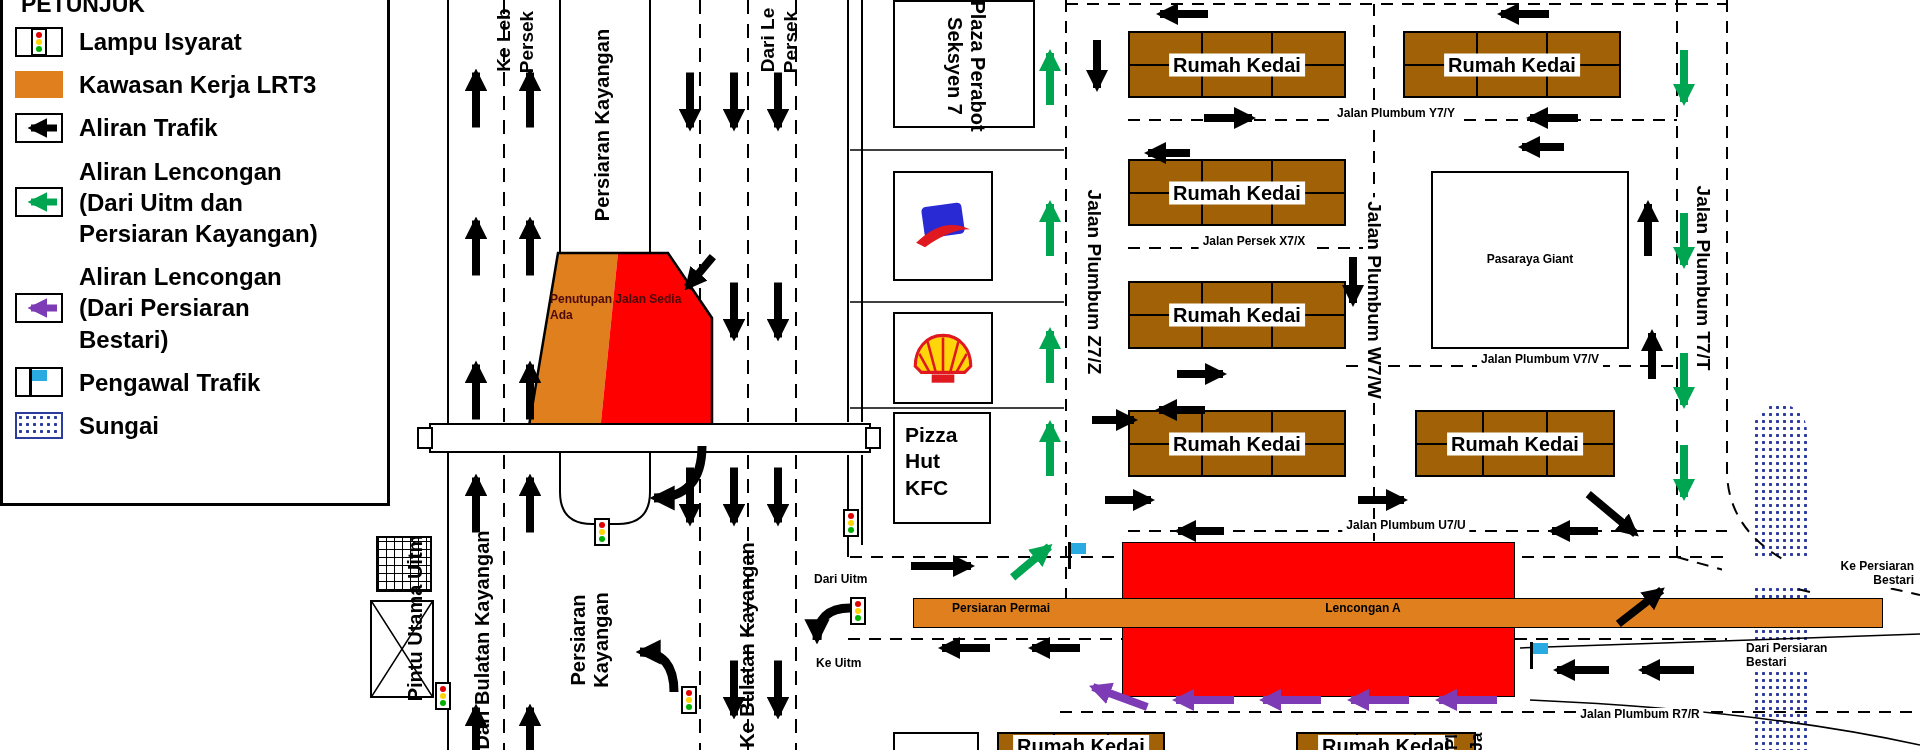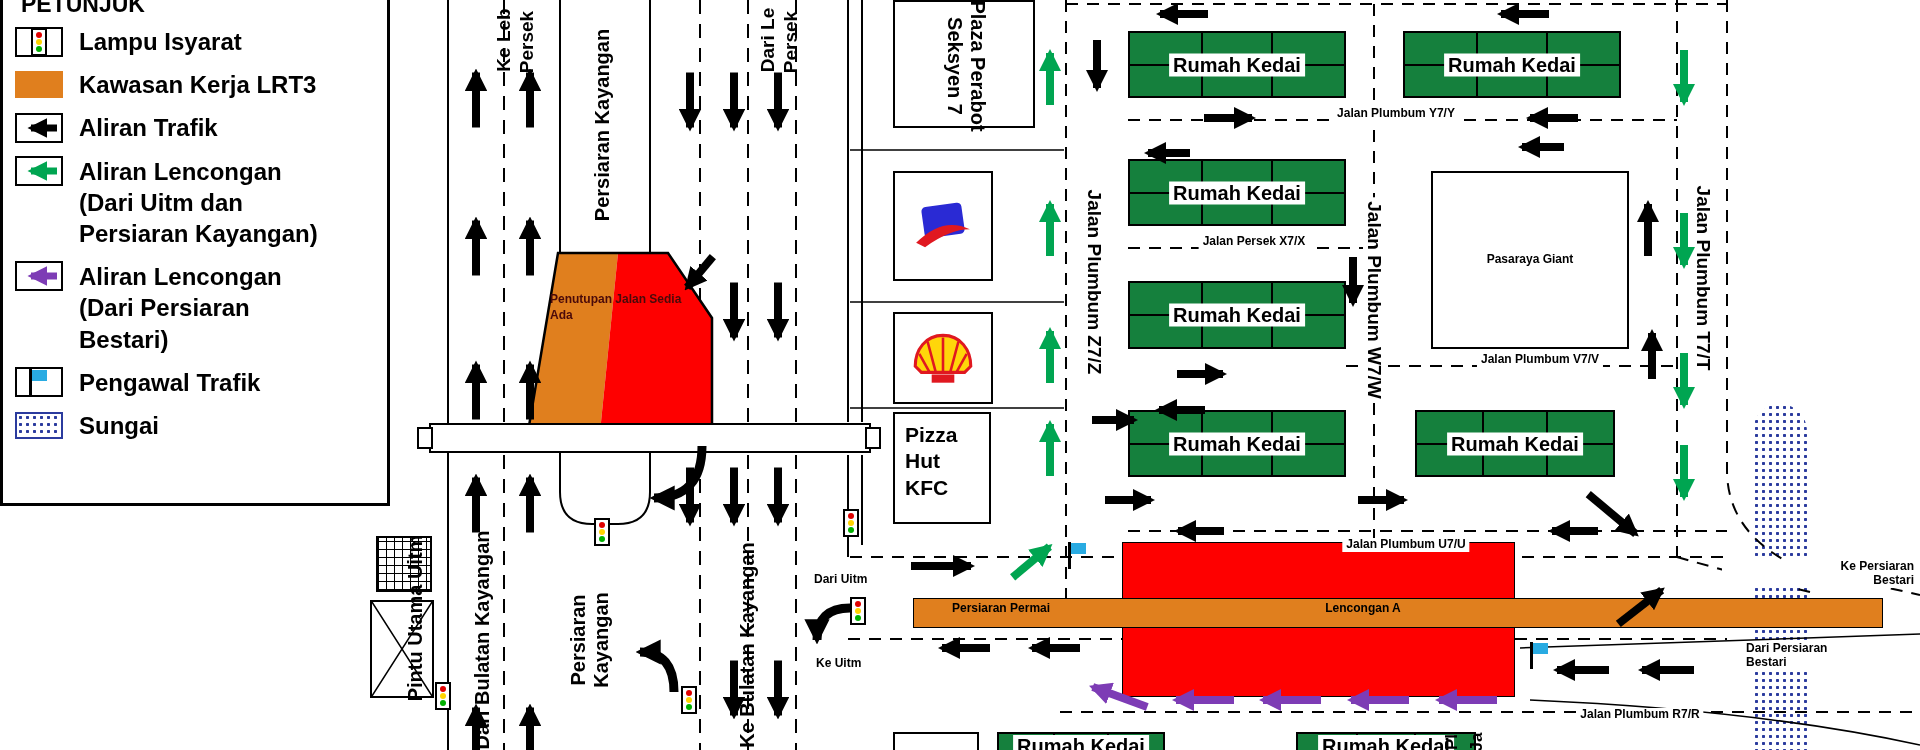--- a/index.html
+++ b/index.html
@@ -11,37 +11,37 @@
   #river{position:absolute;z-index:1;border-radius:27px 27px 0 0;background-color:#fff;background-size:7px 7px;}
   .dots{background-size:7px 7px;}
   .box{position:absolute;border:2px solid #000;background:#fff;box-sizing:border-box;z-index:3;}
   .lbl{position:absolute;font-size:12px;font-weight:bold;white-space:nowrap;z-index:4;line-height:1.15;}
   .lbl.center{transform:translateX(-50%);}
   .bgw{background:#fff;padding:0 4px;}
   .vlabel{position:absolute;font-size:19px;font-weight:bold;white-space:nowrap;z-index:4;
           transform:translate(-50%,-50%) rotate(-90deg);}
   .vlabel.cw{transform:translate(-50%,-50%) rotate(90deg);}
   .vlabel.big{font-size:20px;}
-  .rk{position:absolute;border:2px solid #000;background:#15803d;box-sizing:border-box;z-index:3;}
+  .rk{position:absolute;border:2px solid #000;background:#a16207;box-sizing:border-box;z-index:3;}
   .rk .v{position:absolute;top:0;bottom:0;width:2px;background:#000;}
   .rk .h{position:absolute;left:0;right:0;top:50%;height:2px;margin-top:-1px;background:#000;}
   .rk .lab{position:absolute;left:50%;top:50%;transform:translate(-50%,-50%);background:#fff;
            padding:0 4px;font-size:20px;white-space:nowrap;z-index:2;}
   .rk .lab.top{top:1px;transform:translate(-50%,0);}
   .tl{position:absolute;width:16px;height:28px;background:#fff;border:2px solid #000;box-sizing:border-box;
       display:flex;flex-direction:column;align-items:center;justify-content:space-between;padding:2px 0;z-index:5;}
   .tl i{width:6px;height:6px;border-radius:50%;display:block;}
   .flagicon{position:absolute;width:22px;height:27px;z-index:5;}
   .flagicon .pole{position:absolute;left:1px;top:0;width:3px;height:27px;background:#000;}
   .flagicon .fl{position:absolute;left:4px;top:1px;width:15px;height:11px;}
   #legend{position:absolute;left:0;top:-14px;width:390px;height:520px;border:3px solid #000;background:#fff;
           z-index:8;box-sizing:border-box;padding:4px 10px 0 12px;}
   #legend .title{font-size:23px;margin:-2px 0 8px 6px;}
   .lrow{display:flex;align-items:center;gap:16px;margin-bottom:12px;}
-  .lrow.topalign{align-items:flex-start;}
+  .lrow.topalign{align-items:center;}
   .lrow .txt{font-size:24px;line-height:1.3;width:240px;white-space:normal;}
   .licon{width:48px;height:30px;border:2px solid #000;background:#fff;display:flex;align-items:center;
          justify-content:center;flex:0 0 auto;box-sizing:border-box;}
   .swatch{width:48px;height:27px;flex:0 0 auto;}
   .tl.inlegend{position:static;}
   .flagicon.inlegend{position:static;}
   .hatch{position:absolute;border:2px solid #000;box-sizing:border-box;z-index:3;background:#fff;
     background-image:repeating-linear-gradient(0deg,#000 0 1px,transparent 1px 8px),
                      repeating-linear-gradient(90deg,#000 0 1px,transparent 1px 8px);}
   .closure-red{position:absolute;z-index:3;border:1px solid #000;box-sizing:border-box;}
@@ -218,21 +218,21 @@
         <path d="M0,0 L60,94 M60,0 L0,94" stroke="#000" stroke-width="1.5"></path>
       </svg>
   </div>
 
   <div class="closure-red" style="left: 1122px; top: 542px; width: 393px; height: 155px; background: rgb(254, 0, 0);"></div>
   <div class="closure-orange" style="left: 913px; top: 598px; width: 970px; height: 30px; background: rgb(224, 127, 30);"></div>
 
   <div class="lbl center bgw" style="left:1396px;top:107px;">Jalan Plumbum Y7/Y</div>
   <div class="lbl center bgw" style="left:1254px;top:235px;">Jalan Persek X7/X</div>
   <div class="lbl center bgw" style="left:1540px;top:353px;">Jalan Plumbum V7/V</div>
-  <div class="lbl center bgw" style="left:1406px;top:519px;margin-top:19px;">Jalan Plumbum U7/U</div>
+  <div class="lbl center bgw" style="left:1406px;top:519px;">Jalan Plumbum U7/U</div>
   <div class="lbl center bgw" style="left:1640px;top:708px;">Jalan Plumbum R7/R</div>
   <div class="lbl" style="left:952px;top:602px;">Persiaran Permai</div>
   <div class="lbl center" style="left:1363px;top:602px;">Lencongan A</div>
   <div class="lbl bgw" style="left:810px;top:573px;">Dari Uitm</div>
   <div class="lbl bgw" style="left:812px;top:657px;">Ke Uitm</div>
 
   <div class="lbl bgw" style="left:1722px;top:560px;width:188px;text-align:right;white-space:normal;">
     <span style="display:block">Ke Persiaran</span>
     <span style="display:block">Bestari</span>
   </div>

